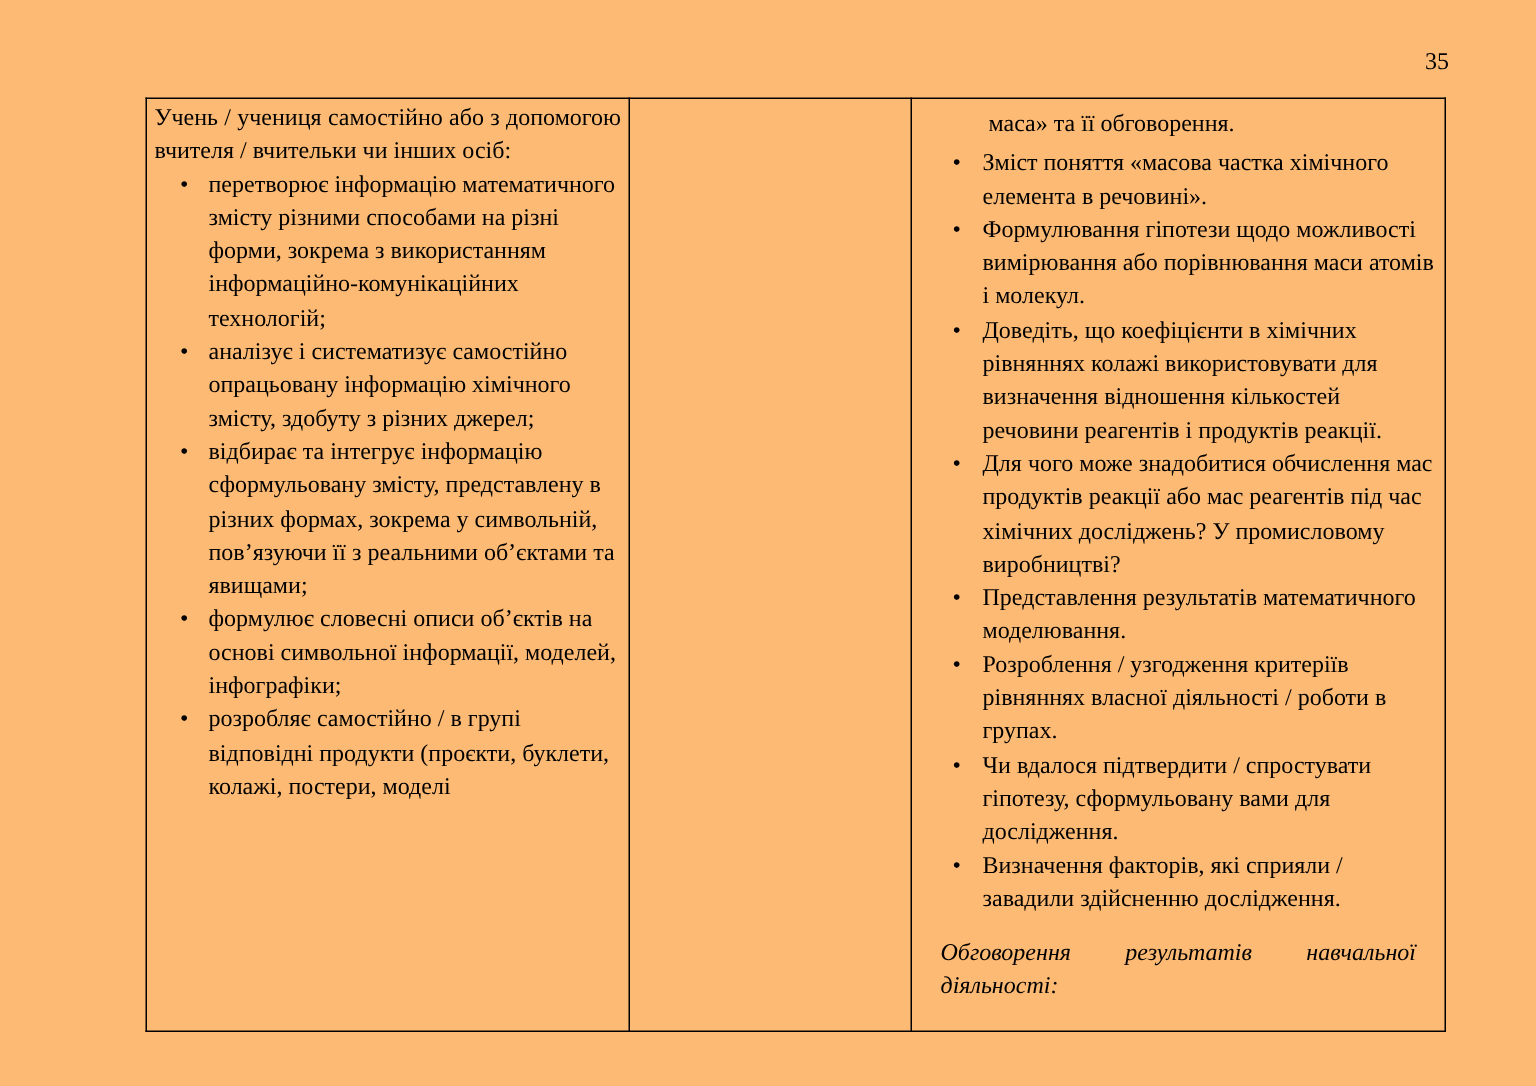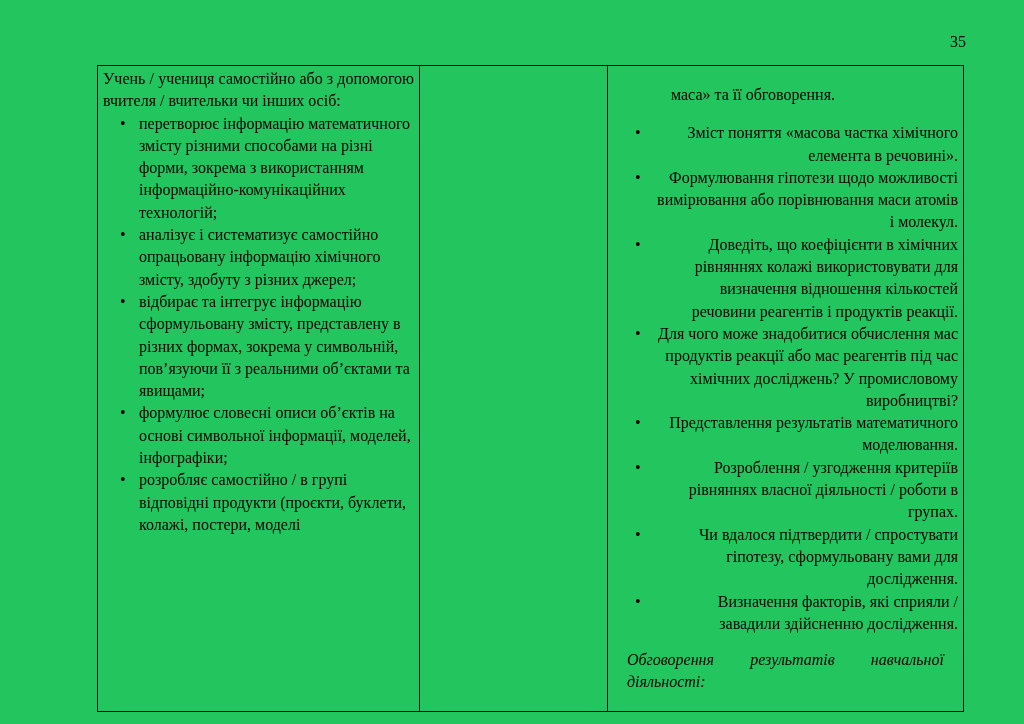--- a/index.html
+++ b/index.html
@@ -4,21 +4,21 @@
 <style>
   html, body {
     margin: 0;
     padding: 0;
     background: #ffffff;
   }
   .page {
     position: relative;
     width: 1024px;
     height: 724px;
-    background: #22c55e;
+    background: #fdba74;
     font-family: "Liberation Serif", serif;
     color: #000000;
     overflow: hidden;
   }
   .page-number {
     position: absolute;
     top: 33px;
     right: 58px;
     font-size: 16px;
   }
@@ -56,27 +56,26 @@
     text-align: left;
   }
   .bullets li::before {
     content: "\2022";
     position: absolute;
     left: 17px;
     top: 0;
   }
   .cell-right .bullets li {
     padding-left: 42px;
-    text-align: right;
   }
   .cell-right .bullets li::before {
     left: 22px;
   }
   .cont-line {
-    margin: 16px;
+    margin: 4px;
     padding-left: 42px;
   }
   .footer-italic {
     margin: 14px;
     font-style: italic;
     text-align: justify;
     text-align-last: justify;
   }
 </style>
 </head>

